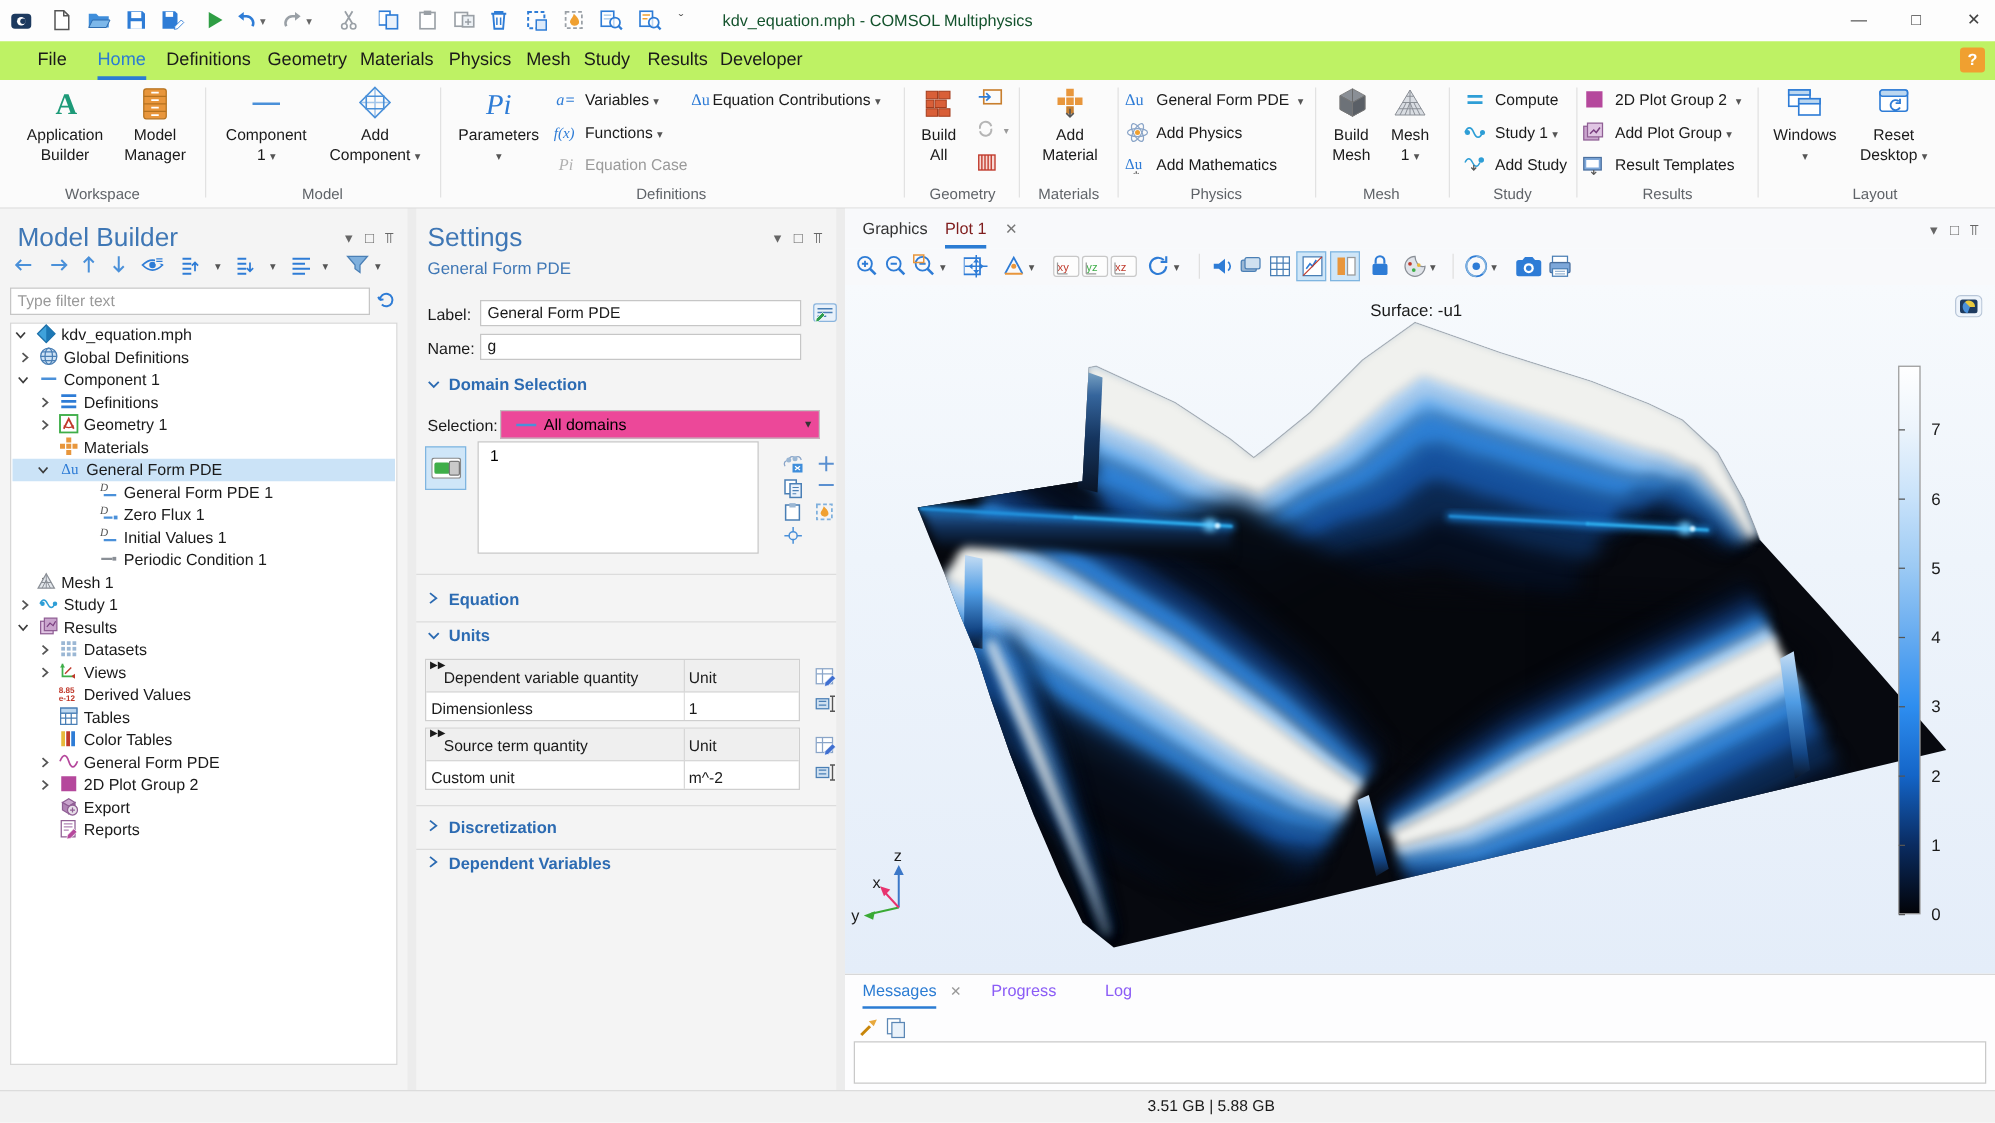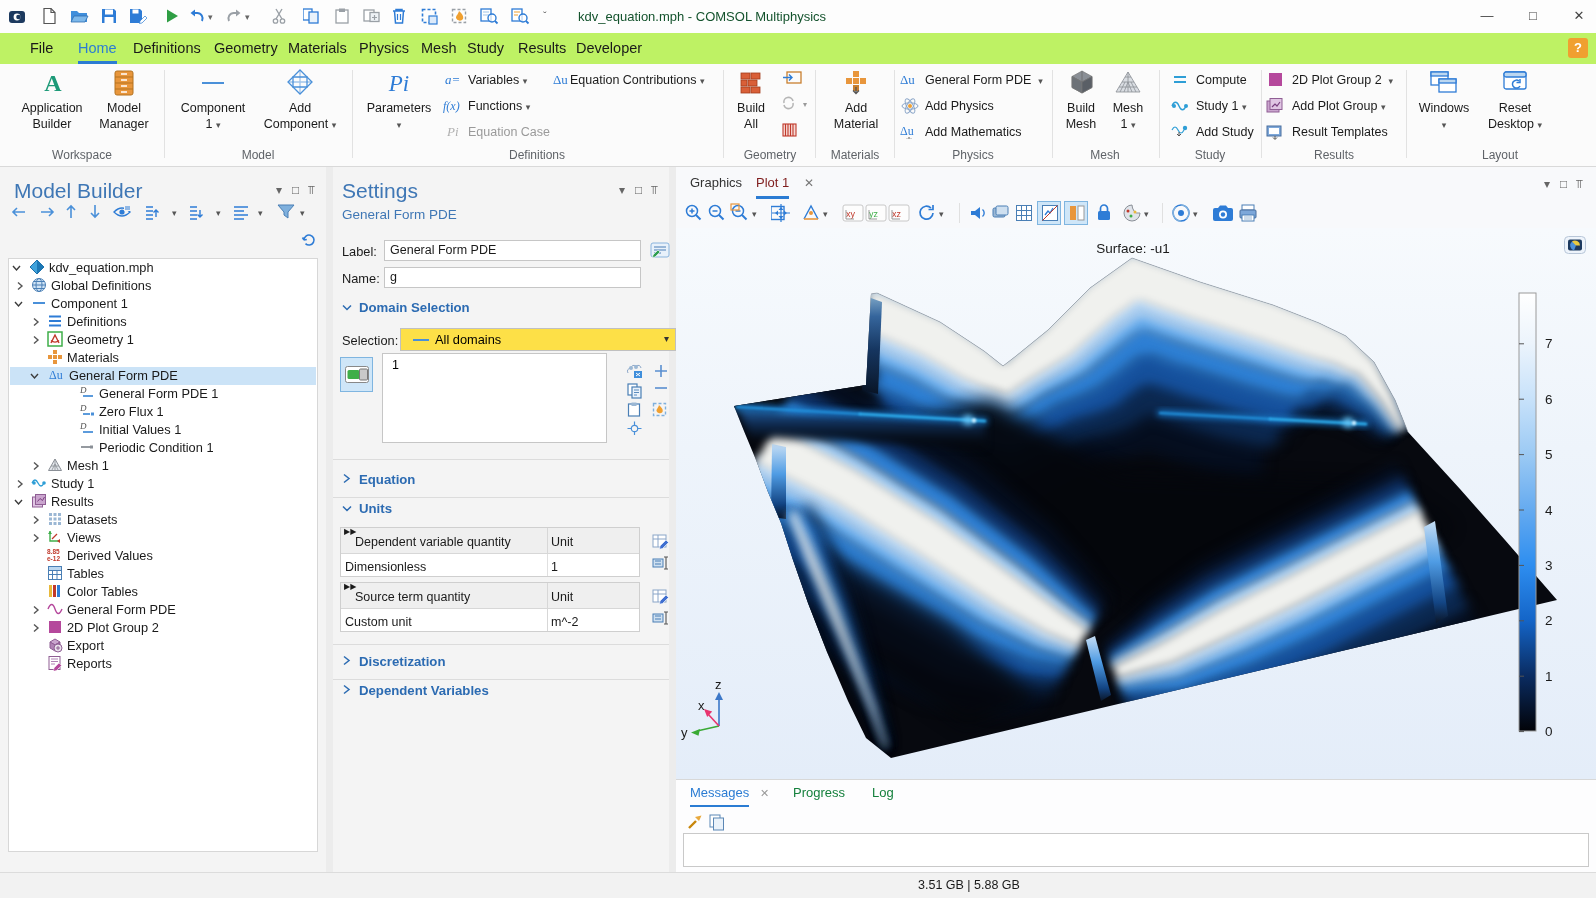--- a/index.html
+++ b/index.html
@@ -48,21 +48,21 @@
 .thead{background:#efefef;border-bottom:1px solid #d7d7d7;}
 
 #gfxtabs{position:absolute;left:0;top:0;width:920px;height:32px;background:#f8f9fb;}
 .gtab{position:absolute;top:0;height:32px;line-height:31px;font-size:13px;color:#333;}
 .gtab.active{color:#7f1d1d;border-bottom:3px solid #2b7cd3;}
 #gfxtoolbar{position:absolute;left:0;top:32px;width:920px;height:29px;background:#f8f9fb;}
 #plotarea{position:absolute;left:0;top:61px;width:920px;height:551px;
  background:linear-gradient(180deg,#f7fafd 0%,#eef4fb 40%,#e4edf9 100%);}
 #msgpanel{position:absolute;left:0;top:612px;width:920px;height:93px;background:#fdfdfe;
  border-top:1px solid #d8d8d8;}
-.mtab{position:absolute;top:0;height:27px;line-height:26px;font-size:13px;color:#15803d;}
+.mtab{position:absolute;top:0;height:27px;line-height:26px;font-size:13px;color:#8b5cf6;}
 .mtab.active{color:#2b7cd3;border-bottom:2px solid #2b7cd3;}
 #msgbox{position:absolute;left:7px;top:53px;width:906px;height:34px;background:#fff;
  border:1px solid #c9c9c9;}
 
 #statusbar{position:absolute;left:0;top:872px;width:1596px;height:26px;background:#f2f2f2;
  border-top:1px solid #dcdcdc;font-size:12.5px;color:#1a1a1a;}
 .svgic{display:block;}
 .svgic{position:absolute;}
 </style></head>
 <body>
@@ -385,20 +385,21 @@
       </svg>
       <div class="abs" style="left:216px;top:41px;font-size:9px;color:#555;">▾</div>
       <svg class="svgic" style="left:232px;top:37px" width="22" height="16">
         <path d="M2,3 h14 M2,7 h10 M2,11 h14 M2,15 h10" stroke="#2e7cd6" stroke-width="1.6"></path>
       </svg>
       <div class="abs" style="left:258px;top:41px;font-size:9px;color:#555;">▾</div>
       <svg class="svgic" style="left:276px;top:36px" width="20" height="17">
         <path d="M2,2 h16 l-6,7 v6 l-4,-3 v-3 Z" fill="#7fb0dd" stroke="#4a7fb5"></path>
       </svg>
       <div class="abs" style="left:300px;top:41px;font-size:9px;color:#555;">▾</div>
+  <div id="mbfilter">Type filter text</div>
   <svg class="svgic" style="left:300px;top:64px" width="18" height="18">
         <path d="M4,9 a5,5 0 1 1 1.5,3.6 M4,9 l-1.5,-2.5 M4,9 l2.8,-0.5" fill="none" stroke="#2e7cd6" stroke-width="1.6"></path>
       </svg>
   <div id="mbtree">
    <div class="hl" style="top:108px;"></div>
         <svg class="abs" style="left:3px;top:5px" width="9" height="8">
           <path d="M1,2 L4.5,6 L8,2" fill="none" stroke="#3c3c3c" stroke-width="1.4"></path>
         </svg>
         <div class="trow" style="left:20px;top:0px;"><svg width="16" height="16" viewBox="0 0 16 16" style="vertical-align:-3px;margin-right:4px;">
             <path d="M8,1 L15,8 L8,15 L1,8 Z" fill="#3fa2db" stroke="#1d6fa8"></path>
@@ -460,21 +461,21 @@
             <text x="1" y="8" font-size="9" fill="#555" font-family="Liberation Serif" font-style="italic">D</text>
             <path d="M4,11 h10" stroke="#4a90d9" stroke-width="1.8"></path>
           </svg>Initial Values 1</div>
         <div class="trow" style="left:70px;top:180px;"><svg width="16" height="16" viewBox="0 0 16 16" style="vertical-align:-3px;margin-right:4px;">
             <path d="M2,8 h9" stroke="#8a8f96" stroke-width="1.8"></path>
             <rect x="11" y="6.5" width="3" height="3" fill="#8a8f96"></rect>
           </svg>Periodic Condition 1</div>
         <svg class="abs" style="left:23px;top:202px" width="8" height="10">
           <path d="M2,1.5 L6,5 L2,8.5" fill="none" stroke="#555" stroke-width="1.4"></path>
         </svg>
-        <div class="trow" style="left:38px;top:198px;text-align:right;"><svg width="16" height="16" viewBox="0 0 16 16" style="vertical-align:-3px;margin-right:4px;">
+        <div class="trow" style="left:20px;top:198px;text-align:right;"><svg width="16" height="16" viewBox="0 0 16 16" style="vertical-align:-3px;margin-right:4px;">
             <path d="M8,2 L14.5,13.5 H1.5 Z" fill="#e3e7ec" stroke="#8a8f96"></path>
             <path d="M8,2 V13.5 M4.7,13.5 L8,7 l3.3,6.5 M4,9 h8" stroke="#8a8f96" stroke-width="0.8" fill="none"></path>
           </svg>Mesh 1</div>
         <svg class="abs" style="left:7px;top:220px" width="8" height="10">
           <path d="M2,1.5 L6,5 L2,8.5" fill="none" stroke="#555" stroke-width="1.4"></path>
         </svg>
         <div class="trow" style="left:22px;top:216px;"><svg width="16" height="16" viewBox="0 0 16 16" style="vertical-align:-3px;margin-right:4px;">
             <path d="M1,8 c2,-4 4,-4 6,0 s4,4 6,0" fill="none" stroke="#2e9ed6" stroke-width="1.3"></path>
             <circle cx="3" cy="8" r="1.8" fill="#2e9ed6"></circle>
             <circle cx="13" cy="8" r="1.8" fill="#2e9ed6"></circle>
@@ -568,21 +569,21 @@
         <path d="M4,16 l5,-5 2,2 -5,5 -2.5,0.5 Z" fill="#2e9e4f" stroke="#fff" stroke-width="0.6"></path>
       </svg>
   <div class="slabel" style="left:9px;top:104px;">Name:</div>
   <div class="sinput" style="left:51px;top:100px;width:257px;">g</div>
 
   <div class="sechead" style="left:9px;top:133px;"><svg width="10" height="9" style="margin-right:7px">
           <path d="M1,2.5 L5,6.5 L9,2.5" fill="none" stroke="#2c6bb2" stroke-width="1.5"></path>
         </svg>Domain Selection</div>
 
   <div class="slabel" style="left:9px;top:166px;">Selection:</div>
-  <div class="abs" style="left:67px;top:161px;width:276px;height:23px;background:#fde047;border:1px solid #c0c0c0;">
+  <div class="abs" style="left:67px;top:161px;width:256px;height:23px;background:#ec4899;border:1px solid #c0c0c0;">
     <span style="position:absolute;left:12px;top:4px;width:16px;height:2px;background:#4a90d9;margin-top:6px;"></span>
     <span style="position:absolute;left:34px;top:3px;font-size:12.8px;">All domains</span>
     <span style="position:absolute;right:6px;top:4px;font-size:10px;color:#333;">▾</span>
   </div>
 
   <div class="abs" style="left:7px;top:190px;width:33px;height:35px;background:#cfe6f8;border:1px solid #7fb5e0;">
    <svg class="svgic" style="left:4px;top:8px" width="24" height="17">
           <rect x="0.5" y="0.5" width="23" height="16" rx="2" fill="#fff" stroke="#888"></rect>
           <rect x="2.5" y="4" width="12" height="9" rx="1.5" fill="#3fae49"></rect>
           <rect x="14.5" y="3" width="8" height="11" rx="1" fill="#c9c9c9" stroke="#777"></rect>
@@ -959,21 +960,21 @@
           <rect x="0.5" y="0.5" width="21" height="17" rx="4" fill="#eef4fb" stroke="#b8c6d8"></rect>
           <rect x="4" y="3.5" width="14" height="11" rx="2" fill="#1d3a5f"></rect>
           <path d="M8,5.5 a5,5 0 0 1 8,4 l-8,0 Z" fill="#e8c93e"></path>
           <path d="M8,5.5 a5.2,5.2 0 0 0 2,9 l2,-5 Z" fill="#4a90d9"></path>
         </svg>
   </div>
   <div id="msgpanel">
    <div class="mtab active" style="left:14px;">Messages</div>
    <div class="abs" style="left:84px;top:7px;font-size:11px;color:#999;">✕</div>
    <div class="mtab" style="left:117px;">Progress</div>
-   <div class="mtab" style="left:196px;">Log</div>
+   <div class="mtab" style="left:208px;">Log</div>
    <svg class="svgic" style="left:10px;top:33px" width="18" height="18">
           <path d="M3,15 l7,-7" stroke="#c8860a" stroke-width="2.4"></path>
           <path d="M9,4 l4,4 2.5,-5.5 Z" fill="#e8a93e"></path>
         </svg>
    <svg class="svgic" style="left:32px;top:33px" width="18" height="18">
           <rect x="2" y="2" width="10" height="12" fill="#fff" stroke="#5b87b5"></rect>
           <rect x="5.5" y="5" width="10" height="12" fill="#eaf2fa" stroke="#5b87b5"></rect>
         </svg>
    <div id="msgbox"></div>
   </div>

